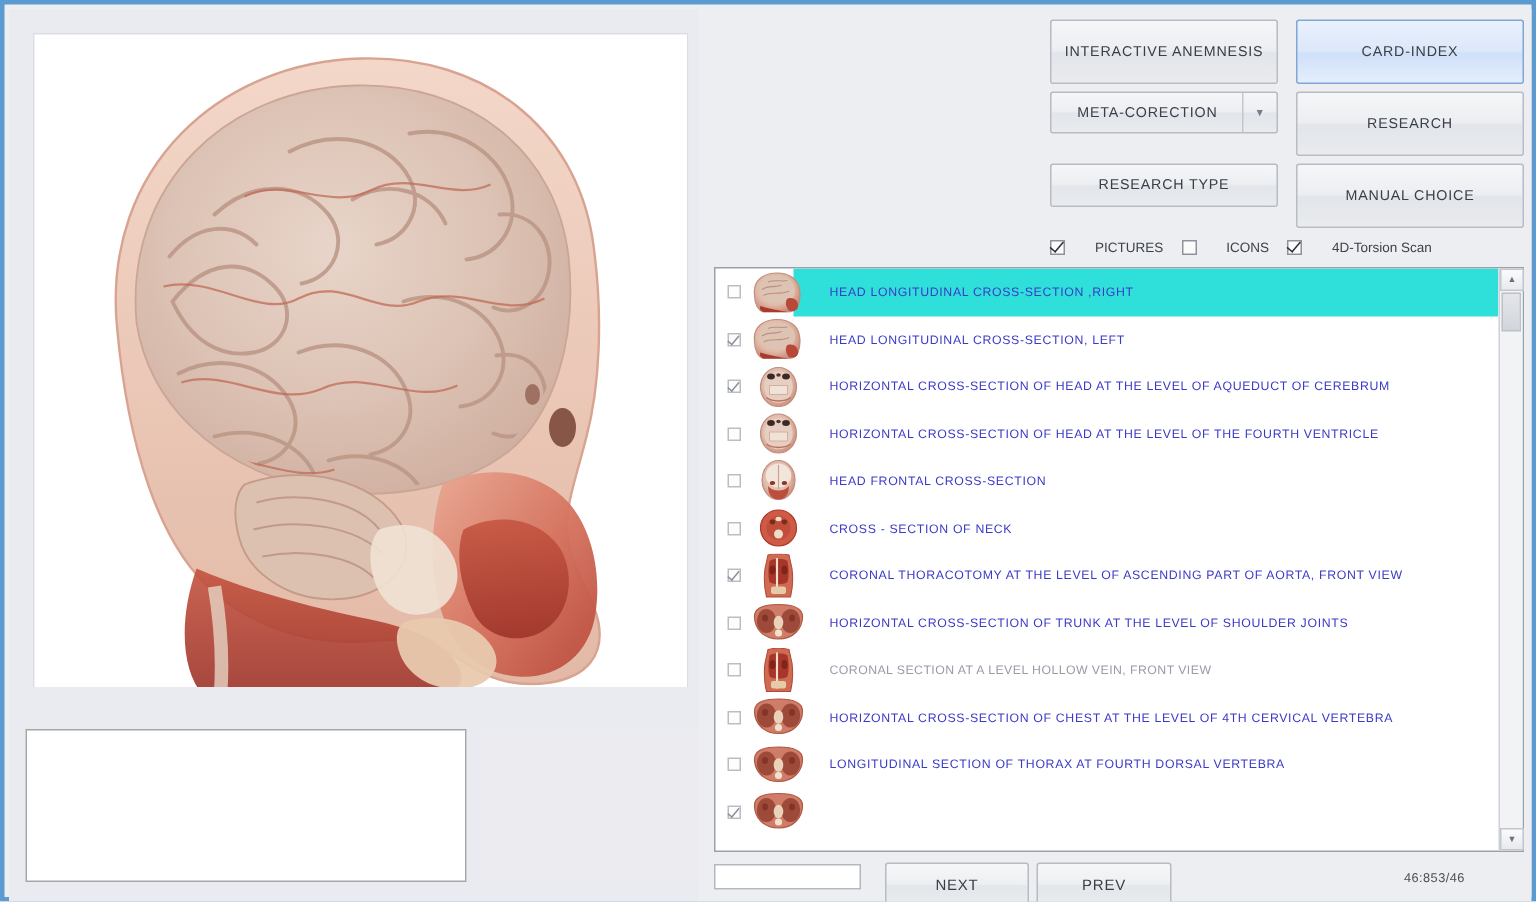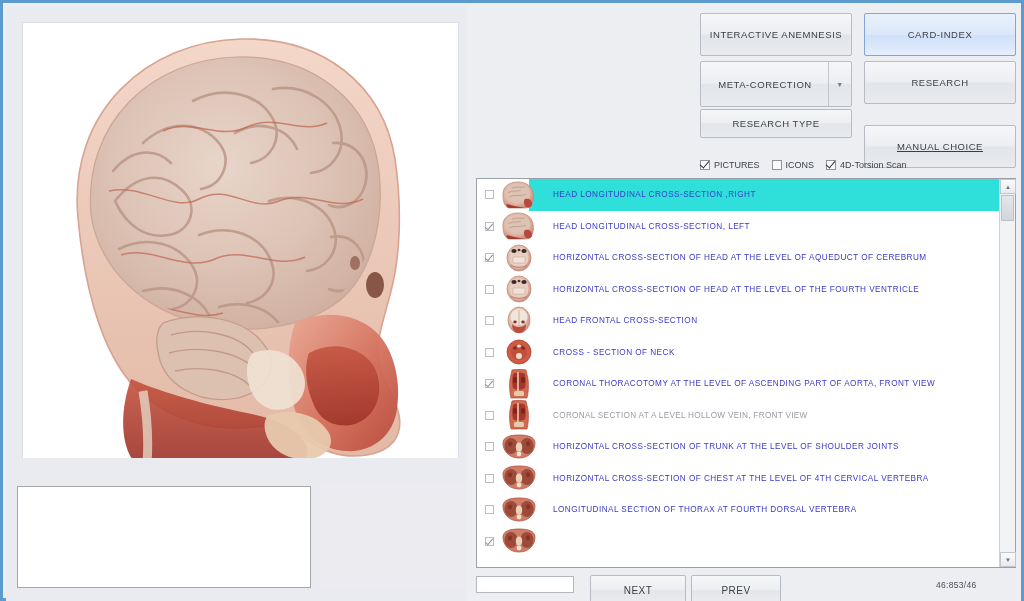--- a/index.html
+++ b/index.html
@@ -61,41 +61,41 @@
     text-align:center;
     cursor:default;
     user-select:none;
   }
   .ui-btn.active{
     background:linear-gradient(to bottom,#eaf1fc 0%,#dbe7fa 50%,#cfe0f8 52%,#e4eefd 100%);
     border:1px solid #7ea6d8;
   }
   .btn-anamnesis{left:0;top:0;width:152px;height:43px;}
   .btn-cardindex{left:164px;top:0;width:152px;height:43px;}
-  .btn-meta{left:0;top:48px;width:152px;height:46px;}
+  .btn-meta{left:0;top:48px;width:152px;height:28px;}
   .btn-meta .meta-label{
     position:absolute;left:0;top:0;right:22px;bottom:0;
     display:flex;align-items:center;justify-content:center;
   }
   .meta-split{
     position:absolute;right:0;top:0;width:22px;height:100%;
     border-left:1px solid #c3c7cd;
     display:flex;align-items:center;justify-content:center;
     color:#777d85;font-size:7px;
   }
   .btn-research{left:164px;top:48px;width:152px;height:43px;}
   .btn-restype{left:0;top:96px;width:152px;height:29px;}
-  .btn-manual{left:164px;top:112px;width:152px;height:43px;text-decoration:underline;}
+  .btn-manual{left:164px;top:96px;width:152px;height:43px;}
   
   .chk-row{
     position:absolute;left:234px;top:151px;height:15px;
     display:flex;align-items:center;
     font-size:9px;color:#3d424a;
   }
-  .chk-item{display:flex;align-items:center;margin-right:12px;cursor:default;}
+  .chk-item{display:flex;align-items:center;margin-right:12px;cursor:default;gap:16px;}
   .chk-box{
     width:10px;height:10px;box-sizing:border-box;
     border:1px solid #8d939b;background:#fbfbfc;
     margin-right:4px;position:relative;
   }
   .chk-box.on::after{
     content:"";position:absolute;left:1px;top:-2px;
     width:4px;height:8px;
     border:solid #2b2f35;border-width:0 1.6px 1.6px 0;
     transform:rotate(40deg);
@@ -499,41 +499,20 @@
                 <path d="M15 1 C19 0 25 0 29 1 L31 10 C32 18 31 25 30 29 L14 29 C13 25 12 18 13 10 Z" fill="#d06a52" stroke="#b04a36" stroke-width="0.7"></path>
                 <path d="M16 5 C19 3 25 3 28 5 C29 10 29 15 28 19 C25 21 19 21 16 19 C15 15 15 10 16 5 Z" fill="#a8352a"></path>
                 <path d="M21 3 v24" stroke="#efe0cc" stroke-width="1.4"></path>
                 <ellipse cx="18" cy="11" rx="2" ry="3" fill="#7e2419"></ellipse>
                 <ellipse cx="26" cy="11" rx="2" ry="3" fill="#7e2419"></ellipse>
                 <rect x="17" y="22" width="10" height="5" rx="1.5" fill="#e6cba8"></rect>
               </svg>
             </span>
             <span class="row-label">CORONAL THORACOTOMY AT THE LEVEL OF ASCENDING PART OF AORTA, FRONT VIEW</span>
           </div>
-          <div class="list-row disabled">
-            <span class="row-chk"></span>
-            <span class="row-thumb">
-              <svg viewBox="0 0 44 30">
-                <defs>
-                  <radialGradient id="tg" cx="45%" cy="42%" r="68%">
-                    <stop offset="0%" stop-color="#f0ddd2"></stop>
-                    <stop offset="60%" stop-color="#e0b9a7"></stop>
-                    <stop offset="100%" stop-color="#c4786a"></stop>
-                  </radialGradient>
-                </defs>
-                <path d="M15 1 C19 0 25 0 29 1 L31 10 C32 18 31 25 30 29 L14 29 C13 25 12 18 13 10 Z" fill="#d06a52" stroke="#b04a36" stroke-width="0.7"></path>
-                <path d="M16 5 C19 3 25 3 28 5 C29 10 29 15 28 19 C25 21 19 21 16 19 C15 15 15 10 16 5 Z" fill="#a8352a"></path>
-                <path d="M21 3 v24" stroke="#efe0cc" stroke-width="1.4"></path>
-                <ellipse cx="18" cy="11" rx="2" ry="3" fill="#7e2419"></ellipse>
-                <ellipse cx="26" cy="11" rx="2" ry="3" fill="#7e2419"></ellipse>
-                <rect x="17" y="22" width="10" height="5" rx="1.5" fill="#e6cba8"></rect>
-              </svg>
-            </span>
-            <span class="row-label">CORONAL SECTION AT A LEVEL HOLLOW VEIN, FRONT VIEW</span>
-          </div>
           <div class="list-row">
             <span class="row-chk"></span>
             <span class="row-thumb">
               <svg viewBox="0 0 44 30">
                 <defs>
                   <radialGradient id="tg" cx="45%" cy="42%" r="68%">
                     <stop offset="0%" stop-color="#f0ddd2"></stop>
                     <stop offset="60%" stop-color="#e0b9a7"></stop>
                     <stop offset="100%" stop-color="#c4786a"></stop>
                   </radialGradient>
@@ -544,20 +523,41 @@
                 <ellipse cx="22" cy="15" rx="3.2" ry="4.5" fill="#e8d2b8"></ellipse>
                 <ellipse cx="22" cy="22" rx="2.4" ry="2.4" fill="#f0e2cd"></ellipse>
                 <g fill="#7a2c20" opacity="0.7">
                   <ellipse cx="13" cy="12" rx="2" ry="2.4"></ellipse>
                   <ellipse cx="31" cy="12" rx="2" ry="2.4"></ellipse>
                 </g>
               </svg>
             </span>
             <span class="row-label">HORIZONTAL CROSS-SECTION OF TRUNK AT THE LEVEL OF SHOULDER JOINTS</span>
           </div>
+          <div class="list-row disabled">
+            <span class="row-chk"></span>
+            <span class="row-thumb">
+              <svg viewBox="0 0 44 30">
+                <defs>
+                  <radialGradient id="tg" cx="45%" cy="42%" r="68%">
+                    <stop offset="0%" stop-color="#f0ddd2"></stop>
+                    <stop offset="60%" stop-color="#e0b9a7"></stop>
+                    <stop offset="100%" stop-color="#c4786a"></stop>
+                  </radialGradient>
+                </defs>
+                <path d="M15 1 C19 0 25 0 29 1 L31 10 C32 18 31 25 30 29 L14 29 C13 25 12 18 13 10 Z" fill="#d06a52" stroke="#b04a36" stroke-width="0.7"></path>
+                <path d="M16 5 C19 3 25 3 28 5 C29 10 29 15 28 19 C25 21 19 21 16 19 C15 15 15 10 16 5 Z" fill="#a8352a"></path>
+                <path d="M21 3 v24" stroke="#efe0cc" stroke-width="1.4"></path>
+                <ellipse cx="18" cy="11" rx="2" ry="3" fill="#7e2419"></ellipse>
+                <ellipse cx="26" cy="11" rx="2" ry="3" fill="#7e2419"></ellipse>
+                <rect x="17" y="22" width="10" height="5" rx="1.5" fill="#e6cba8"></rect>
+              </svg>
+            </span>
+            <span class="row-label">CORONAL SECTION AT A LEVEL HOLLOW VEIN, FRONT VIEW</span>
+          </div>
           <div class="list-row">
             <span class="row-chk"></span>
             <span class="row-thumb">
               <svg viewBox="0 0 44 30">
                 <defs>
                   <radialGradient id="tg" cx="45%" cy="42%" r="68%">
                     <stop offset="0%" stop-color="#f0ddd2"></stop>
                     <stop offset="60%" stop-color="#e0b9a7"></stop>
                     <stop offset="100%" stop-color="#c4786a"></stop>
                   </radialGradient>

